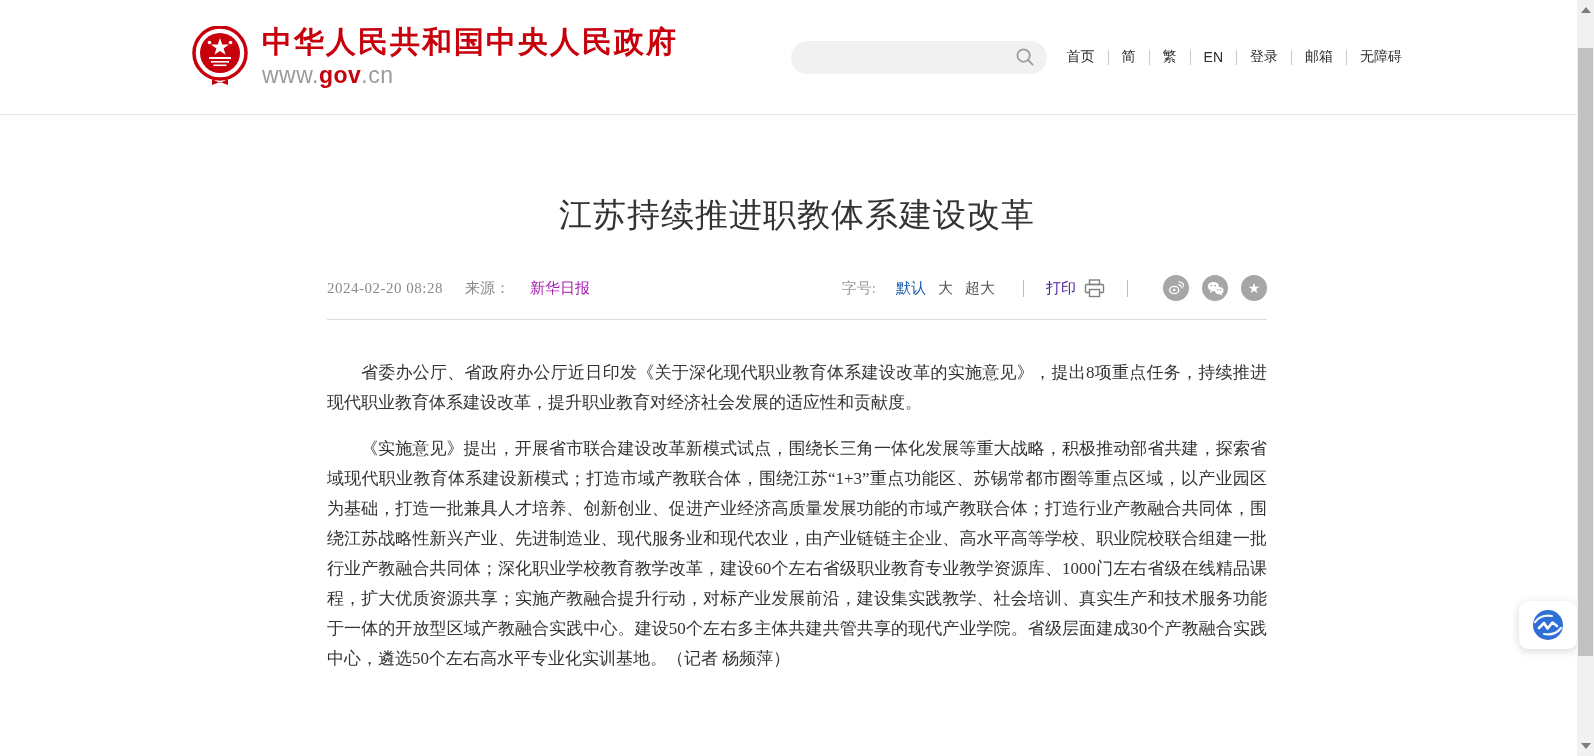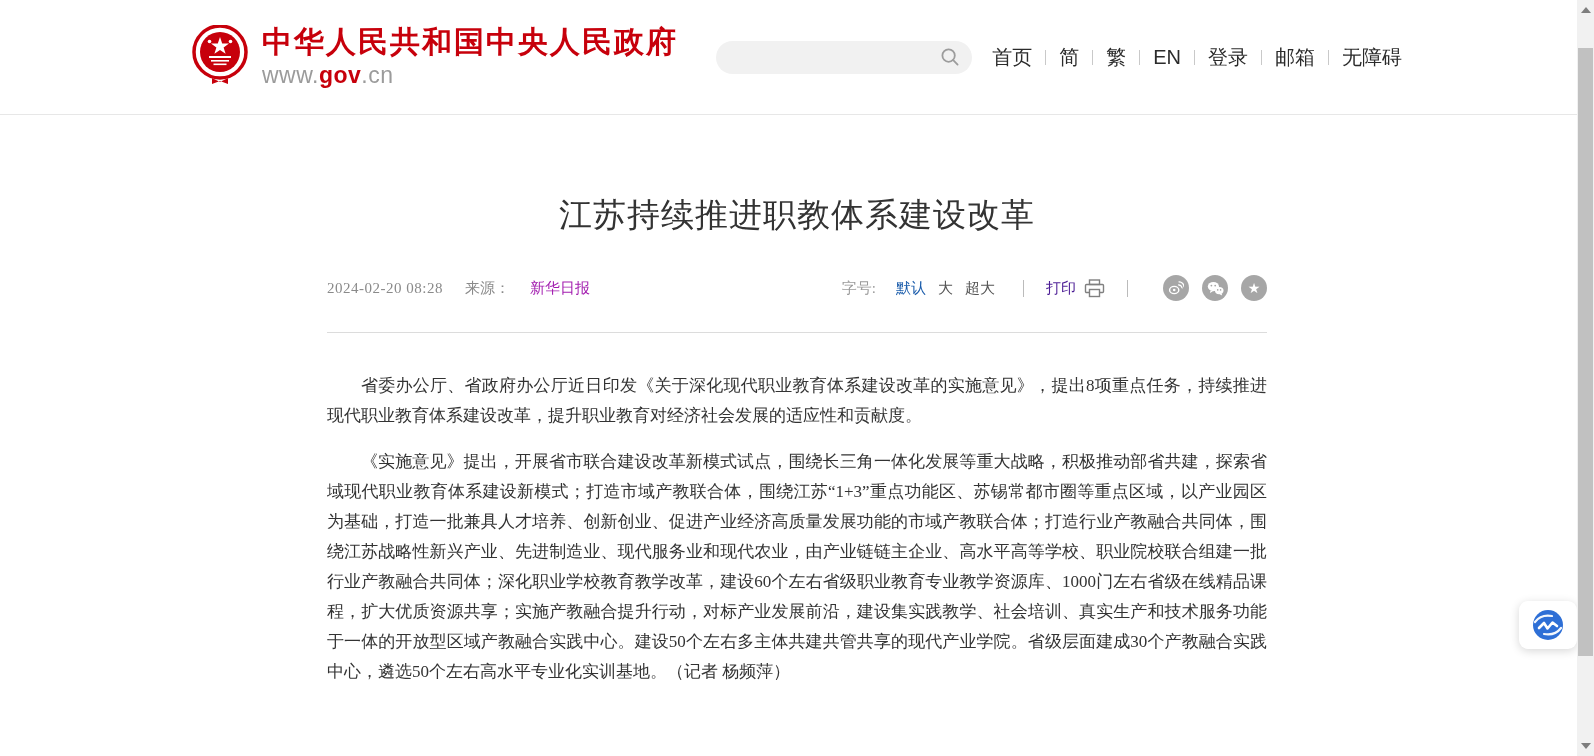--- a/index.html
+++ b/index.html
@@ -11,54 +11,54 @@
     color: #333;
   }
   .page { width: 1594px; height: 756px; position: relative; background: #fff; }
 
   
   .site-header { height: 115px; border-bottom: 1px solid #e7e7e7; background: #fff; }
   .header-inner {
     width: 1210px; margin: 0 auto; height: 100%;
     display: flex; align-items: center; justify-content: space-between;
   }
-  .brand { display: flex; }
+  .brand { display: flex; align-items: center; }
   .emblem { width: 56px; height: 62px; margin-right: 14px; flex: none; }
   .brand-text { display: flex; flex-direction: column; justify-content: center; }
   .site-title {
     color: #c7000b; font-size: 30px; font-weight: bold; letter-spacing: 2px;
     line-height: 1.15;
   }
   .site-url { font-size: 23px; color: #9b9b9b; margin-top: 3px; letter-spacing: .5px; }
   .site-url .red { color: #c7000b; font-weight: bold; }
 
   .header-right { display: flex; align-items: center; }
   .searchbox {
     width: 256px; height: 33px; background: #f1f1f1; border-radius: 17px;
     display: flex; align-items: center; padding: 0 12px 0 16px; margin-right: 20px;
   }
   .searchbox input {
     flex: 1; border: none; outline: none; background: transparent;
     font-size: 14px; color: #333; font-family: "Liberation Sans", sans-serif;
   }
   .search-icon { flex: none; }
 
-  .top-nav { display: flex; align-items: center; font-size: 20px; color: #2b2b2b; }
+  .top-nav { display: flex; align-items: center; font-size: 14px; color: #2b2b2b; }
   .top-nav a { color: #2b2b2b; text-decoration: none; cursor: pointer; white-space: nowrap; }
   .nav-sep { width: 1px; height: 15px; background: #c9c9c9; margin: 0 13px; }
 
   
   .container { width: 940px; margin: 0 auto; }
   .article-title {
     margin-top: 78px; text-align: center;
     font-size: 33px; font-weight: 500; color: #333; letter-spacing: 1px;
     font-family: "Liberation Sans", sans-serif;
   }
   .meta-row {
-    margin-top: 37px; padding-bottom: 31px; border-bottom: 1px solid #dcdcdc;
+    margin-top: 37px; padding-bottom: 18px; border-bottom: 1px solid #dcdcdc;
     display: flex; align-items: center; justify-content: space-between;
     font-family: "Liberation Serif", serif; font-size: 15px; color: #8a8a8a;
   }
   .meta-left { display: flex; align-items: center; }
   .meta-date { letter-spacing: .5px; }
   .meta-source-label { margin-left: 22px; }
   .meta-source { margin-left: 20px; color: #a21caf; }
 
   .meta-right { display: flex; align-items: center; }
   .fs-label { color: #9a9a9a; margin-right: 14px; }

